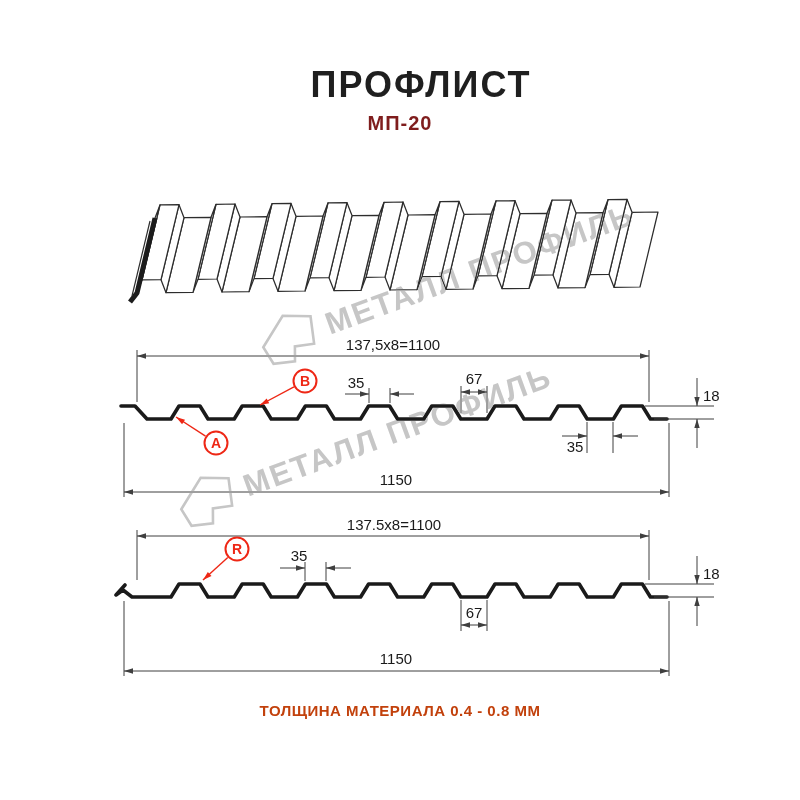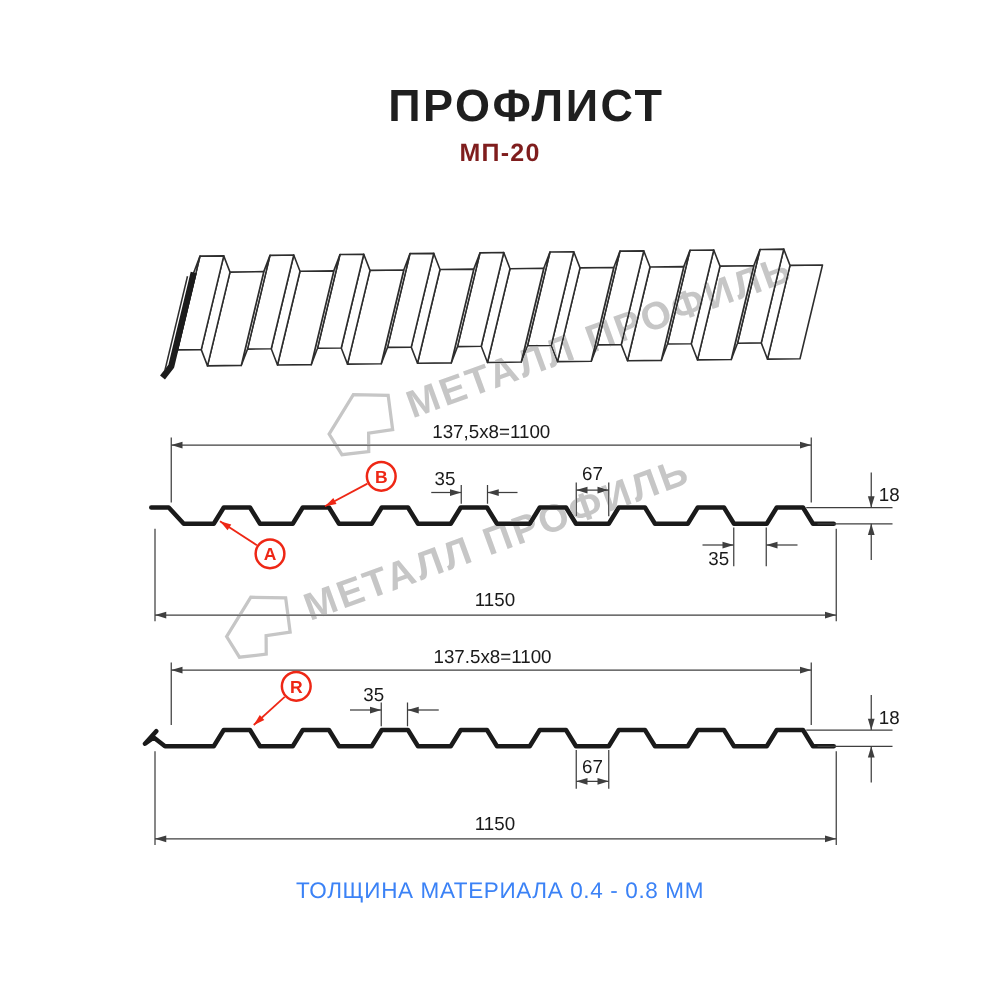--- a/index.html
+++ b/index.html
@@ -3,21 +3,21 @@
 <meta charset="utf-8">
 <style>
   html,body{margin:0;padding:0;background:#ffffff;}
   body{width:800px;height:800px;font-family:"Liberation Sans",sans-serif;}
   .canvas{position:relative;width:800px;height:800px;background:#fff;overflow:hidden;}
   .title{position:absolute;top:64px;left:0;width:100%;text-align:center;
          font-size:36px;font-weight:800;letter-spacing:2px;color:#1f1f1f;padding-left:21px;}
   .subtitle{position:absolute;top:112px;left:0;width:100%;text-align:center;
          font-size:20px;font-weight:600;letter-spacing:1px;color:#7f1d1d;}
   .footer{position:absolute;top:702px;left:0;width:100%;text-align:center;
-         font-size:18px;font-weight:400;letter-spacing:.5px;color:#3b82f6;}
+         font-size:15px;font-weight:700;letter-spacing:.5px;color:#c2410c;}
   #drawing{position:absolute;left:0;top:0;}
   .wm{position:absolute;display:flex;align-items:center;gap:9px;
       transform:rotate(-20deg);mix-blend-mode:darken;color:#c6c6c6;
       font-size:31px;font-weight:700;letter-spacing:2px;white-space:nowrap;}
   #wm1{left:258px;top:312px;transform-origin:31px 27px;}
   #wm2{left:176px;top:474px;transform-origin:31px 27px;}
   .wm svg{width:62px;height:54px;flex:none;}
   .wm path{fill:none;stroke:#c6c6c6;stroke-width:2.6px;}
 </style>
 </head>

